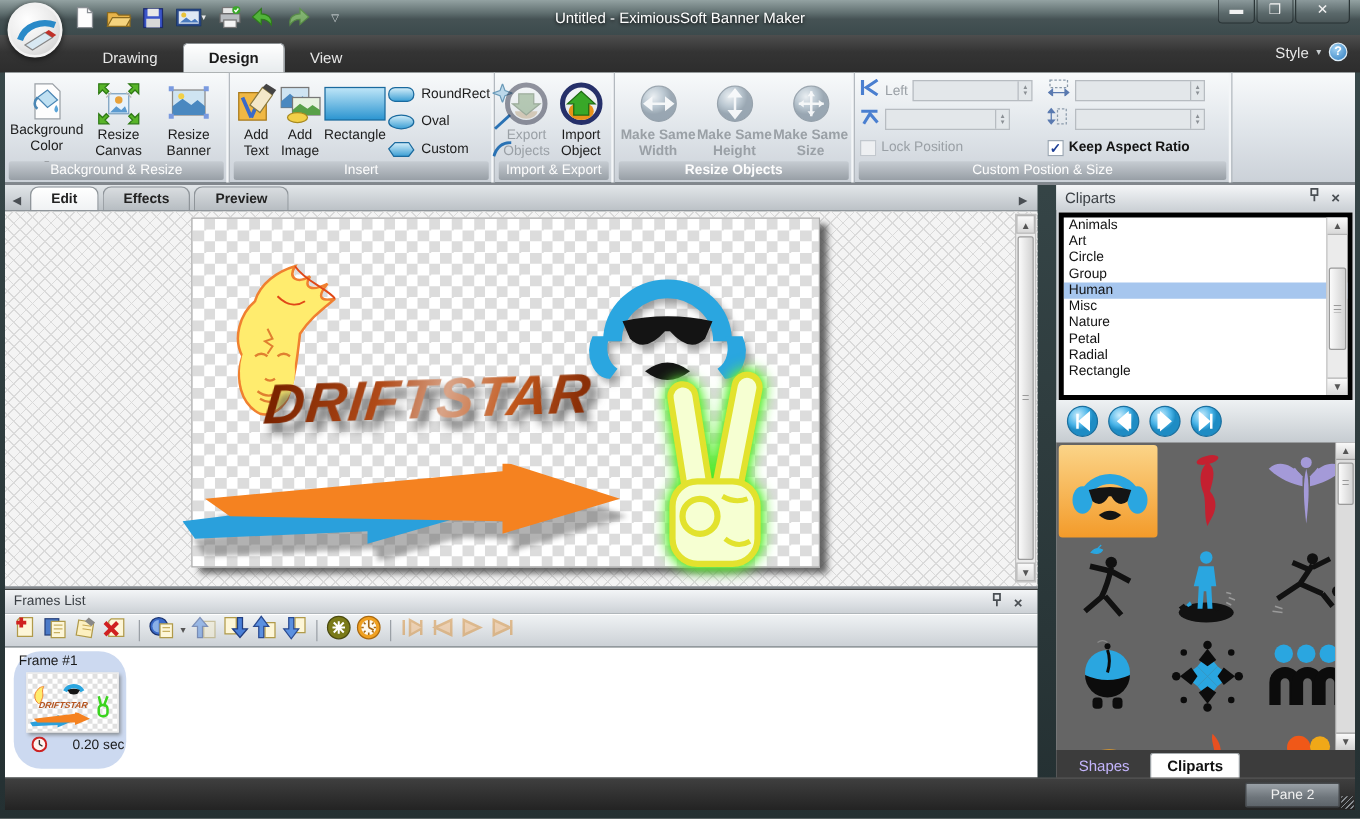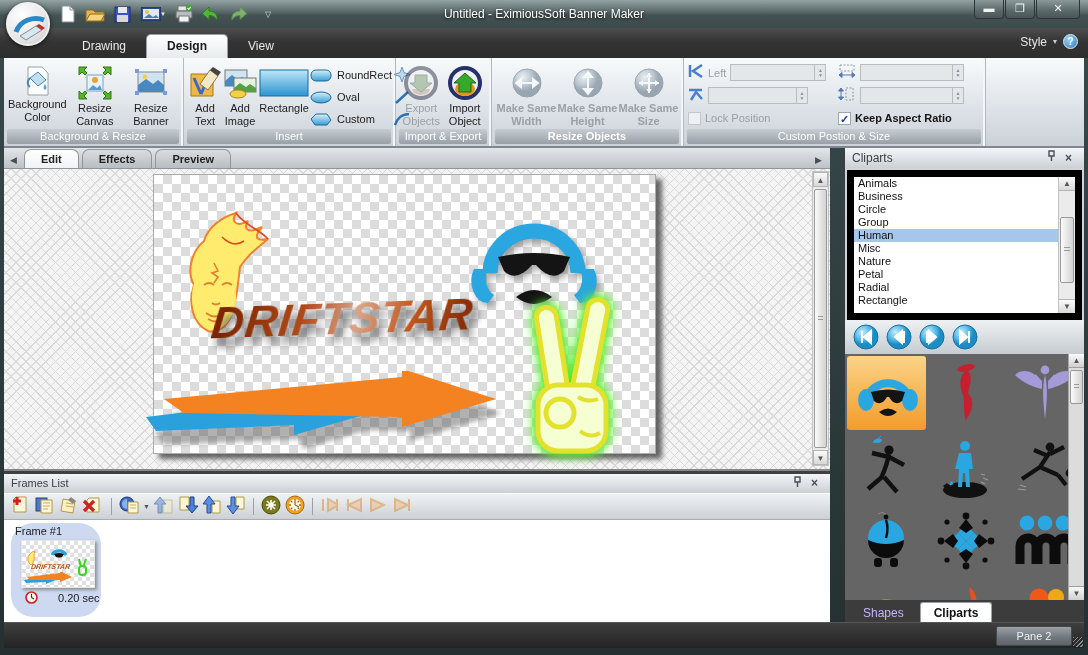--- a/index.html
+++ b/index.html
@@ -85,38 +85,38 @@
   .vscroll { position:absolute; right:1px; top:2px; bottom:3px; width:17px; background:#ebebeb; border:1px solid #c2c2c2; }
   .vscroll .arr { position:absolute; left:0; right:0; height:15px; text-align:center; font-size:8px; color:#555;
     background:linear-gradient(#fafafa,#d8d8d8); border:1px solid #b5b5b5; line-height:15px; }
   .vscroll .arr.up{ top:0; } .vscroll .arr.dn{ bottom:0; }
   .vthumb { position:absolute; left:1px; right:1px; background:linear-gradient(90deg,#fbfbfb,#d2d2d2);
     border:1px solid #9a9a9a; border-radius:2px; }
   .grip { position:absolute; left:3px; right:3px; top:50%; height:6px; margin-top:-3px;
     background:repeating-linear-gradient(#9a9a9a 0 1px,transparent 1px 3px); }
 
   
-  .frames-panel { position:relative; height:151px; border-top:3px solid #404040; display:flex; flex-direction:column; }
+  .frames-panel { position:relative; height:151px; border-top:1px solid #404040; display:flex; flex-direction:column; }
   .frames-header { position:relative; height:19px; background:linear-gradient(#f3f5f7,#cbd0d5); font-size:11px; color:#3a3f44; padding:3px 0 0 7px; }
   .hdr-icons { position:absolute; right:12px; top:2px; display:flex; gap:9px; align-items:center; color:#4a4f54; }
   .frames-toolbar { height:27px; background:linear-gradient(#eff2f4,#ccd1d6); border-top:1px solid #fff; border-bottom:1px solid #a8adb2;
     display:flex; align-items:center; padding-left:5px; gap:2px; }
   .ft-sep { width:1px; height:17px; background:#9aa0a6; margin:0 4px; }
   .ft-caret { font-size:7px; color:#555; margin:0 1px; }
   .frames-list { flex:1; background:#fff; padding:3px 0 0 7px; }
   .frame-item { width:90px; height:94px; background:#ccd9f0; font-size:11px; color:#1a1a1a; padding:2px 0 0 4px;border-radius:22px; }
   .frame-thumb { position:relative; width:74px; height:48px; margin:3px 4px 3px 6px; background-color:#fff;
     background-image:conic-gradient(#e0e0e0 0 25%, #fff 0 50%, #e0e0e0 0 75%, #fff 0); background-size:8px 8px;
     border:1px solid #e6e6e6; box-shadow:2px 2px 3px #8a8f94; overflow:hidden; }
   .mini-text { position:absolute; left:9px; top:22px; font-size:7px; font-weight:bold; font-style:italic; color:#b5541f; letter-spacing:0; transform:skewX(-8deg); }
   .frame-dur { display:flex; align-items:center; gap:20px; padding-left:10px; font-size:11px; }
 
   
   .cliparts-header { position:relative; height:20px; background:linear-gradient(#f4f6f8,#ccd1d6); font-size:12px; color:#3a3f44; padding:3px 0 0 7px; }
-  .cl-list { position:relative; height:150px; margin:2px 2px 0; background:#fff; border:7px solid #000000; overflow:hidden; font-size:11px; color:#111; }
+  .cl-list { position:relative; height:150px; margin:2px 2px 0; background:#fff; border:4px solid #000000; overflow:hidden; font-size:11px; color:#111; }
   .cl-item { height:13px; line-height:13px; padding-left:4px; }
   .cl-item.selected { background:#a6c6ee; }
   .cl-scroll { position:absolute; right:0; top:0; bottom:0; width:17px; background:#ebebeb; border-left:1px solid #c2c2c2; }
   .cliparts-nav { height:34px; background:linear-gradient(#eef1f3,#c6ccd1); display:flex; align-items:center; gap:7px; padding-left:8px; }
   .navbtn { width:26px; height:26px; }
   .cl-grid { position:relative; height:246px; background:#656565; overflow:hidden; }
   .grid-inner { position:absolute; left:2px; top:2px; width:237px; display:grid; grid-template-columns:repeat(3,79px); grid-auto-rows:74px; }
   .clip-cell { display:flex; align-items:center; justify-content:center; }
   .clip-cell.selcell { background:linear-gradient(#fbd488,#f39b2a); border-radius:3px; }
   .grid-scroll { position:absolute; right:0; top:0; bottom:0; width:16px; background:#dcdcdc; border-left:1px solid #a8a8a8; }
@@ -649,21 +649,21 @@
       <span>Cliparts</span>
       <span class="hdr-icons">
         <span><svg width="9" height="12">
               <path d="M2,1 h5 v5 h-5 z M4.5,6 v5" stroke="#4a4f54" fill="none" stroke-width="1.4"></path>
             </svg></span>
         <span style="font-size:12px;font-weight:bold;">×</span>
       </span>
     </div>
     <div class="cl-list">
       <div class="cl-item">Animals</div>
-      <div class="cl-item">Business</div>
+      <div class="cl-item">Art</div>
       <div class="cl-item">Circle</div>
       <div class="cl-item">Group</div>
       <div class="cl-item selected">Human</div>
       <div class="cl-item">Misc</div>
       <div class="cl-item">Nature</div>
       <div class="cl-item">Petal</div>
       <div class="cl-item">Radial</div>
       <div class="cl-item">Rectangle</div>
       <div class="cl-scroll">
         <div class="arr up" style="position:absolute;top:0;left:0;right:0;height:14px;text-align:center;font-size:8px;color:#555;background:linear-gradient(#fafafa,#d8d8d8);border-bottom:1px solid #b5b5b5;line-height:14px;">▲</div>

